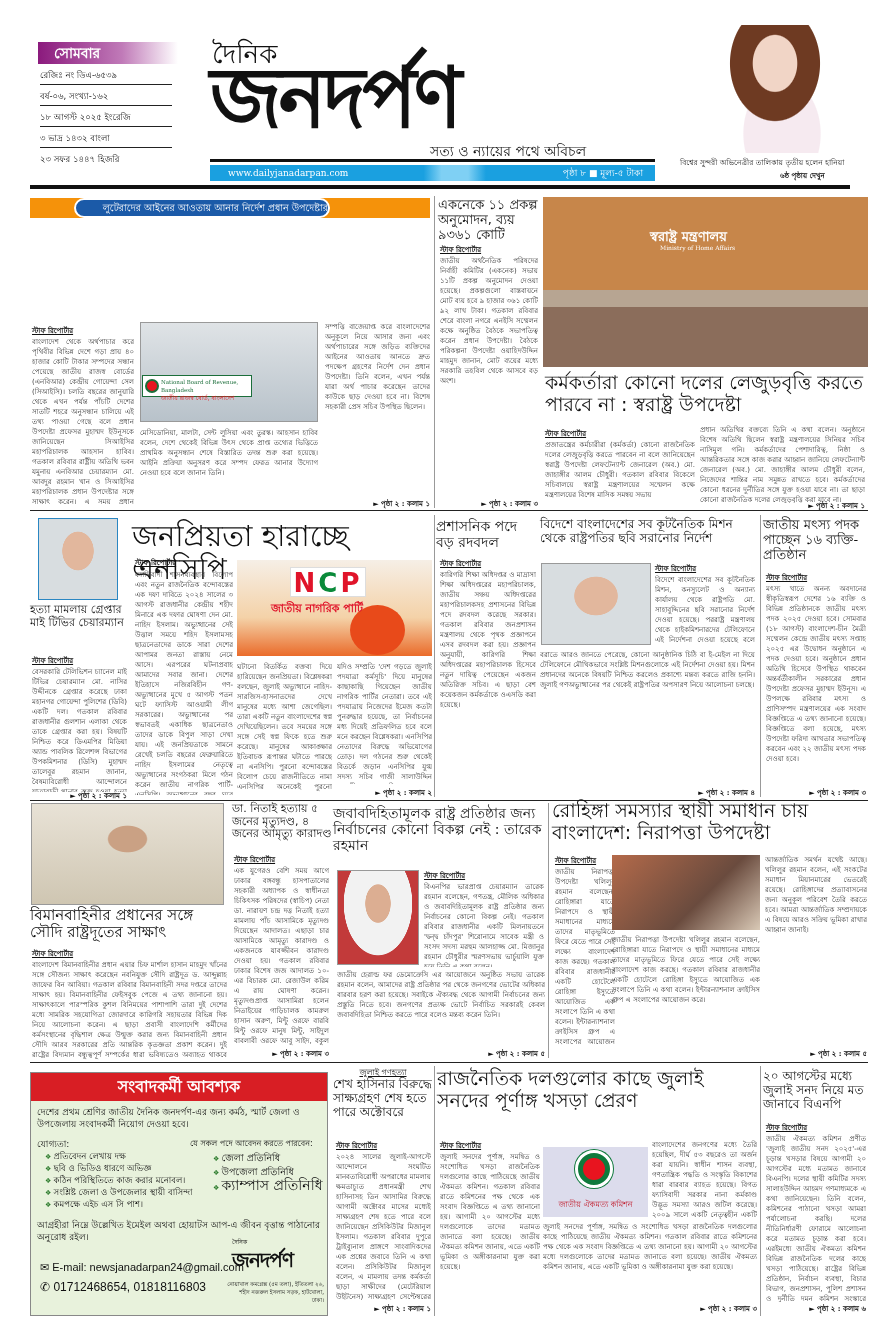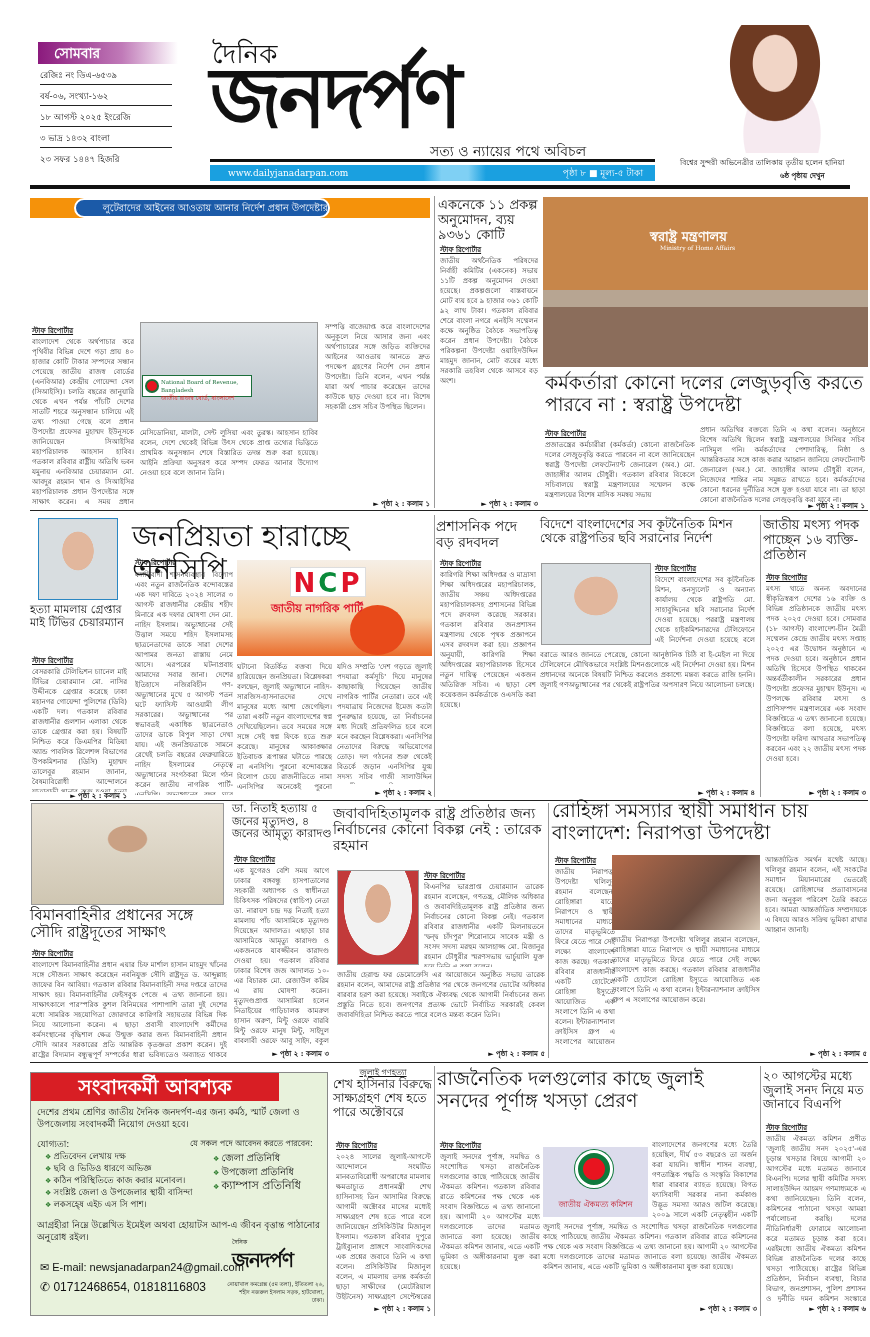--- a/index.html
+++ b/index.html
@@ -41,21 +41,21 @@
 
 .portrait{border:1px solid #2a86c2;background:radial-gradient(ellipse at 50% 40%,#e2b79d 0 28%,#d8dde0 29%)}
 .figure{background:radial-gradient(ellipse at 50% 35%,#caa184 0 14%,transparent 15%),linear-gradient(180deg,#e8e2d6,#cfc6b2)}
 #ncp-img{left:237px;top:560px;width:195px;height:96px;background:linear-gradient(180deg,#f6efe6 0,#f4d2a8 60%,#ea6b2a 100%)}
 #ncp-logo{left:290px;top:567px;width:76px;height:30px;background:#fff;border:1px solid #ddd;font-size:26px;font-weight:900;text-align:center;line-height:30px;font-family:"DejaVu Sans",sans-serif;letter-spacing:3px}
 #ncp-logo .n{color:#e0142a}#ncp-logo .c{color:#0a8a3a}#ncp-logo .p{color:#e0142a}
 #ncp-sub{left:252px;top:600px;width:130px;font-size:11px;color:#e0142a;font-weight:bold;text-align:center;font-family:"DejaVu Sans",sans-serif}
 #ncp-sun{left:350px;top:605px;width:55px;height:50px;border-radius:50%;background:#e84a1a}
 
 #ad-box{left:30px;top:1072px;width:298px;height:244px;border:1px solid #888;background:#e8f2dc}
-#ad-title{left:31px;top:1073px;width:248px;height:28px;background:#d81e24;color:#fff;font-size:20px;text-align:center;line-height:28px;font-weight:bold;font-family:"DejaVu Sans",sans-serif}
+#ad-title{left:31px;top:1073px;width:296px;height:28px;background:#d81e24;color:#fff;font-size:16px;text-align:center;line-height:28px;font-weight:bold;font-family:"DejaVu Sans",sans-serif}
 .ad-txt{font-size:9px;font-family:"DejaVu Sans",sans-serif;color:#111;line-height:12px}
 .ad-li{font-size:8.5px;font-family:"DejaVu Sans",sans-serif;line-height:11.5px;color:#111}
 .ad-li::before{content:"❖ ";color:#2a7a2a;font-size:7px}
 #ad-email{left:40px;top:1261px;font-size:11px;font-family:"Liberation Sans",sans-serif;color:#111}
 #ad-phone{left:40px;top:1280px;font-size:12px;font-family:"Liberation Sans",sans-serif;color:#111}
 #ad-logo{left:232px;top:1245px;font-size:20px;font-weight:900;font-family:"DejaVu Sans",sans-serif;letter-spacing:-1px}
 #ad-logo-small{left:232px;top:1237px;font-size:6px;font-family:"DejaVu Sans",sans-serif}
 #ad-addr{left:226px;top:1280px;width:98px;font-size:5.5px;text-align:right;line-height:8px;font-family:"DejaVu Sans",sans-serif}
 
 #consensus-img{left:543px;top:1147px;width:105px;height:70px;background:#dcdcec}
@@ -189,25 +189,25 @@
 <div class="abs sep-h" style="left:30px;top:1062px;width:838px;background:#222"></div>
 
 <div class="abs" id="ad-box"></div>
 <div class="abs" id="ad-title">সংবাদকর্মী আবশ্যক</div>
 <div class="abs ad-txt" style="left:37px;top:1106px;width:288px">দেশের প্রথম শ্রেণির জাতীয় দৈনিক জনদর্পণ-এর জন্য কর্মঠ, স্মার্ট জেলা ও উপজেলায় সংবাদকর্মী নিয়োগ দেওয়া হবে।</div>
 <div class="abs ad-txt" style="left:37px;top:1138px">যোগ্যতা:</div>
 <div class="abs ad-li" style="left:45px;top:1151px">প্রতিবেদন লেখায় দক্ষ</div>
 <div class="abs ad-li" style="left:45px;top:1163px">ছবি ও ভিডিও ধারণে অভিজ্ঞ</div>
 <div class="abs ad-li" style="left:45px;top:1175px">কঠিন পরিস্থিতিতে কাজ করার মনোবল।</div>
 <div class="abs ad-li" style="left:45px;top:1187px">সংশ্লিষ্ট জেলা ও উপজেলার স্থায়ী বাসিন্দা</div>
-<div class="abs ad-li" style="left:45px;top:1199px">লকসহ্ষে এইচ এস সি পাশ।</div>
+<div class="abs ad-li" style="left:45px;top:1199px">কমপক্ষে এইচ এস সি পাশ।</div>
 <div class="abs ad-txt" style="left:190px;top:1138px;width:140px;font-size:8px">যে সকল পদে আবেদন করতে পারবেন:</div>
 <div class="abs ad-li" style="left:213px;top:1152px;font-size:9.5px">জেলা প্রতিনিধি</div>
 <div class="abs ad-li" style="left:213px;top:1166px;font-size:9.5px">উপজেলা প্রতিনিধি</div>
-<div class="abs ad-li" style="left:213px;top:1180px;font-size:11px">ক্যাম্পাস প্রতিনিধি</div>
+<div class="abs ad-li" style="left:213px;top:1180px;font-size:14px">ক্যাম্পাস প্রতিনিধি</div>
 <div class="abs ad-txt" style="left:37px;top:1219px;width:288px">আগ্রহীরা নিম্নে উল্লেখিত ইমেইল অথবা হোয়াটস আপ-এ জীবন বৃত্তান্ত পাঠানোর অনুরোধ রইল।</div>
 <div class="abs" id="ad-email">✉ E-mail: newsjanadarpan24@gmail.com</div>
 <div class="abs" id="ad-phone">✆ 01712468654, 01818116803</div>
 <div class="abs" id="ad-logo-small">দৈনিক</div>
 <div class="abs" id="ad-logo">জনদর্পণ</div>
 <div class="abs" id="ad-addr">নোয়াখাল কমপ্লেক্স (৫ম তলা), ইতিতলা ২৬, শহীদ নজরুল ইসলাম সড়ক, হাটখোলা, ঢাকা।</div>
 
 <div class="abs" style="left:333px;top:1066px;width:100px;font-size:8px;text-align:center;text-decoration:underline;font-family:'DejaVu Sans',sans-serif">জুলাই গণহত্যা</div>
 <div class="abs hl" style="left:333px;top:1078px;width:100px;font-size:12px">শেখ হাসিনার বিরুদ্ধে সাক্ষ্যগ্রহণ শেষ হতে পারে অক্টোবরে</div>
 <div class="abs byline" style="left:336px;top:1140px">স্টাফ রিপোর্টার</div>

